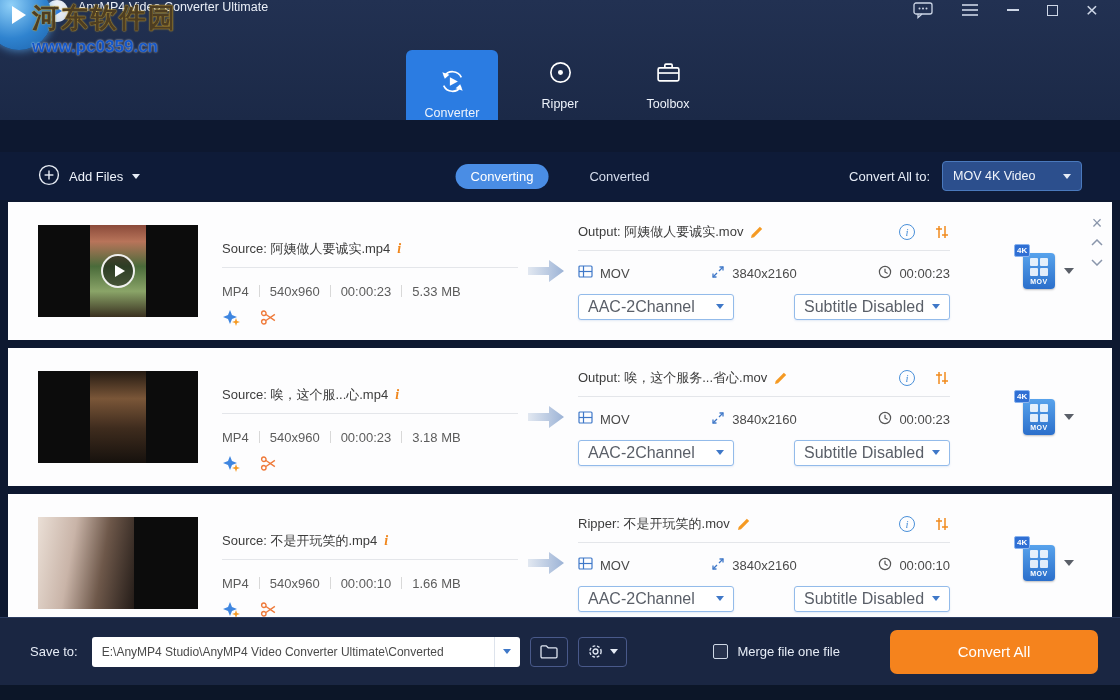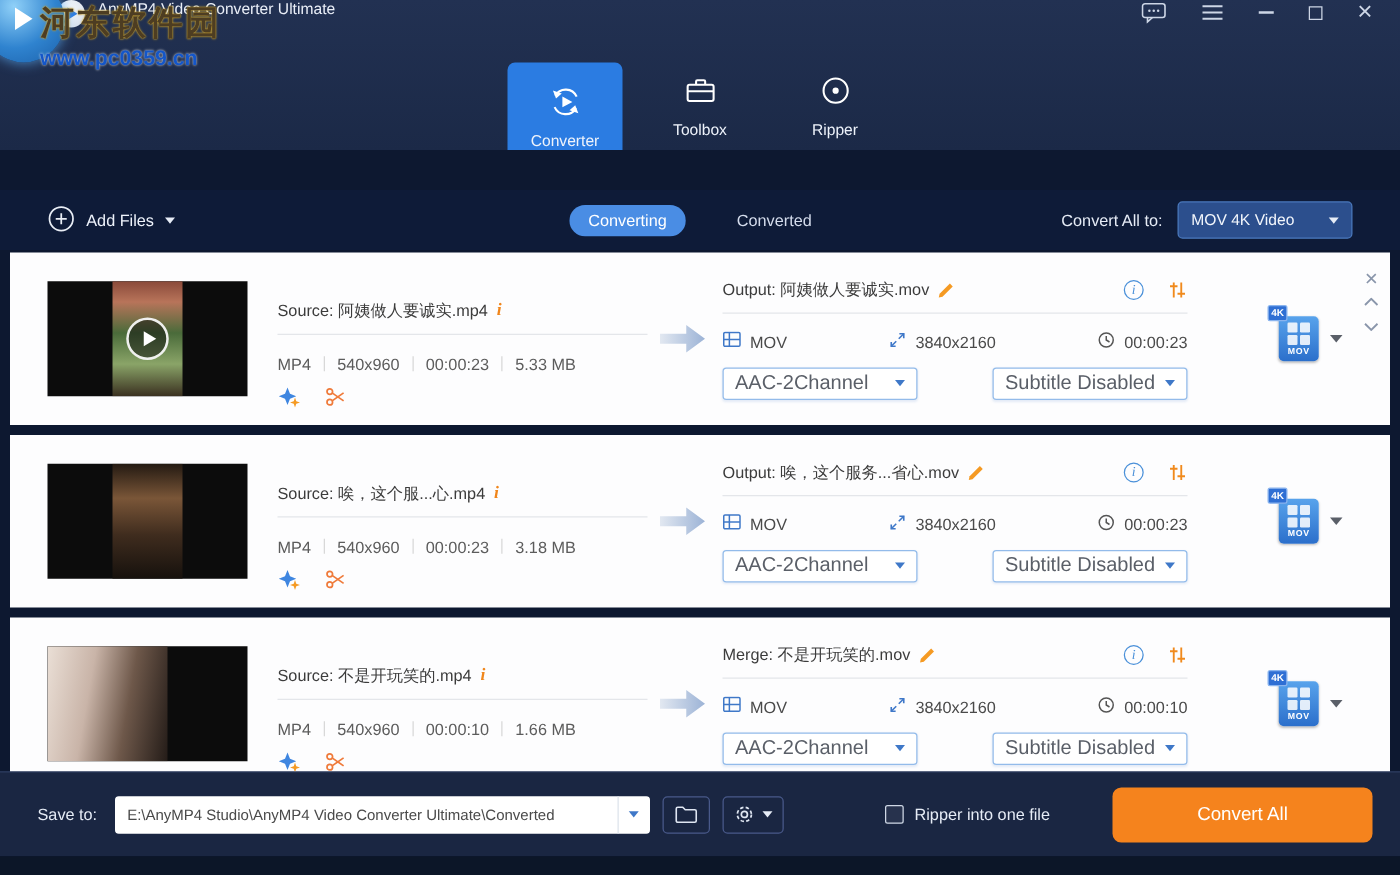--- a/index.html
+++ b/index.html
@@ -158,35 +158,35 @@
             <path d="M4.5 17 A 9.3 9.3 0 0 0 21 17.8" stroke="#fff" stroke-width="1.6"></path>
             <polygon points="22.8,21.8 20.4,15.6 16,19.4" fill="#fff"></polygon>
             <polygon points="10.5,8.8 18.2,13 10.5,17.2" fill="#fff"></polygon>
           </svg>
         </span>
         <span>Converter</span>
       </div>
       <div class="nav-tab">
         <span>
           <svg width="27" height="27" viewBox="0 0 26 26" fill="none" stroke="#fff" stroke-width="1.6">
+            <circle cx="13" cy="13" r="9.3"></circle>
+            <circle cx="13" cy="13" r="2.4" fill="#fff" stroke="none"></circle>
+          </svg>
+        </span>
+        <span>Ripper</span>
+      </div>
+      <div class="nav-tab">
+        <span>
+          <svg width="27" height="27" viewBox="0 0 26 26" fill="none" stroke="#fff" stroke-width="1.6">
             <rect x="3" y="8.5" width="20" height="12.5" rx="1.5"></rect>
             <path d="M9.5 8.5 v-2.5 a1 1 0 0 1 1 -1 h5 a1 1 0 0 1 1 1 v2.5"></path>
             <line x1="3" y1="13.5" x2="23" y2="13.5"></line>
           </svg>
         </span>
         <span>Toolbox</span>
-      </div>
-      <div class="nav-tab">
-        <span>
-          <svg width="27" height="27" viewBox="0 0 26 26" fill="none" stroke="#fff" stroke-width="1.6">
-            <circle cx="13" cy="13" r="9.3"></circle>
-            <circle cx="13" cy="13" r="2.4" fill="#fff" stroke="none"></circle>
-          </svg>
-        </span>
-        <span>Ripper</span>
       </div>
     </div>
   </div>
 
   <div class="subtoolbar">
     <div class="add-files">
       <span>
         <svg width="22" height="22" viewBox="0 0 22 22" fill="none" stroke="#e8edf5" stroke-width="1.4">
           <circle cx="11" cy="11" r="9.4"></circle>
           <line x1="11" y1="6.6" x2="11" y2="15.4"></line>
@@ -474,21 +474,21 @@
           </span>
         </div>
       </div>
       <div class="flow-arrow">
         <svg width="40" height="26" viewBox="0 0 40 26">
             <path d="M2 9 h21 v-7 l15 11 -15 11 v-7 h-21 z" fill="url(#ag1)"></path>
           </svg>
       </div>
       <div class="out-col">
         <div class="line1">
-          <span>Merge: 不是开玩笑的.mov</span>
+          <span>Ripper: 不是开玩笑的.mov</span>
           <span class="tool">
             <svg width="14" height="14" viewBox="0 0 14 14">
                 <path d="M1 13 l3-.7 8.2-8.2 -2.3-2.3 -8.2 8.2z" fill="#f59a23"></path>
               </svg>
           </span>
           <span class="grow"></span>
           <span class="circle-i">i</span>
           <span class="tool" style="margin-left:12px;">
             <svg width="16" height="16" viewBox="0 0 16 16" stroke="#f08a1d" stroke-width="1.5" fill="none">
                 <line x1="5" y1="2" x2="5" y2="14"></line>
@@ -571,19 +571,19 @@
     <button class="icon-btn">
       <svg width="17" height="17" viewBox="0 0 16 16" fill="none" stroke="#dfe6f2" stroke-width="1.3">
           <circle cx="8" cy="8" r="2.3"></circle>
           <circle cx="8" cy="8" r="5.3" stroke-dasharray="2.6 1.7"></circle>
         </svg>
       <span class="caret-down"></span>
     </button>
     <div class="grow"></div>
     <label class="merge">
       <span class="cb"></span>
-      <span>Ripper into one file</span>
+      <span>Merge file one file</span>
     </label>
     <button class="convert-all-btn">Convert All</button>
   </div>
   <div class="bottom-strip"></div>
 
 </div>
 
 </body></html>

